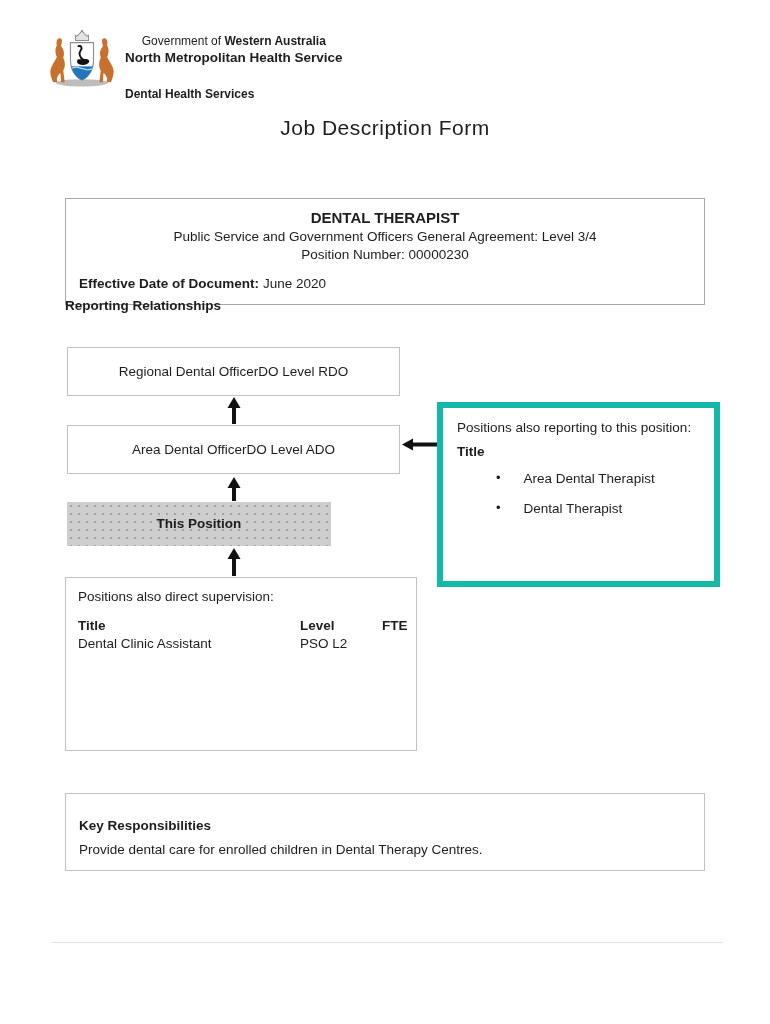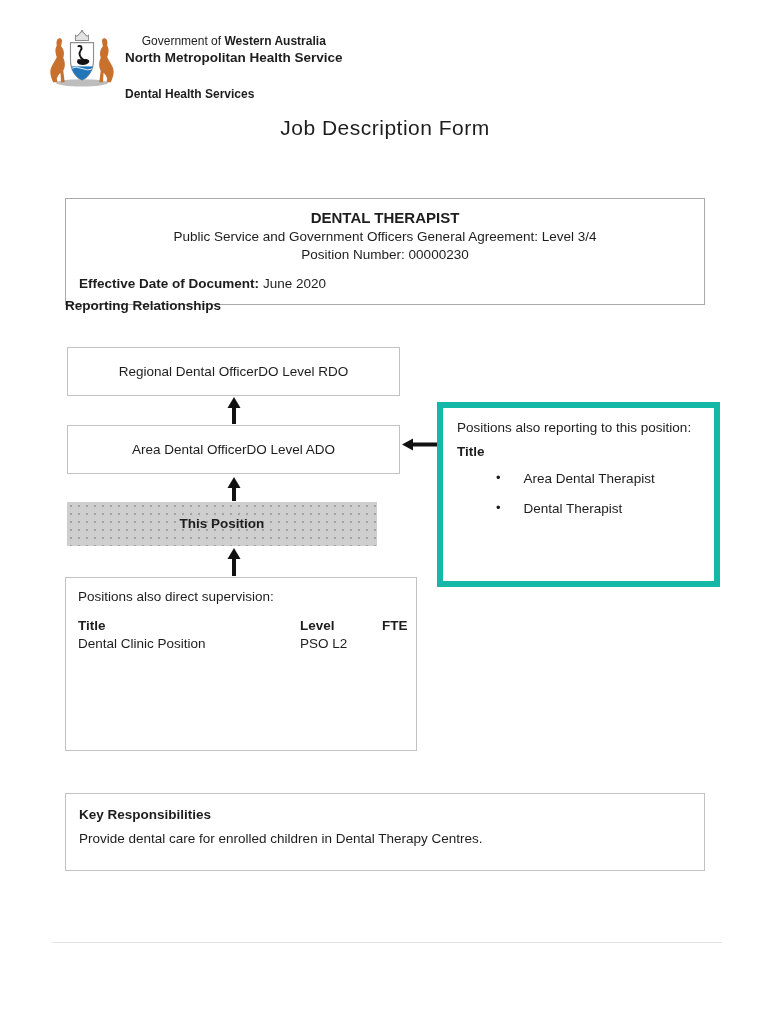--- a/index.html
+++ b/index.html
@@ -25,21 +25,21 @@
   .effective { position:absolute; left:13px; bottom:13px; text-align:left; }
   .effective .lbl { font-weight:bold; }
   .effective .val { margin-left:4px; }
   
   .section-heading { position:absolute; left:65px; top:298px; font-size:13.5px; font-weight:bold; }
   .chart-box { position:absolute; border:1px solid #c2c2c2; display:flex; flex-direction:row;
                align-items:center; justify-content:center; text-align:center;
                font-size:13.5px; line-height:1.45; background:#ffffff; }
   .box-rdo  { left:67px; top:347px; width:331px; height:47px; }
   .box-ado  { left:67px; top:425px; width:331px; height:47px; }
-  .box-this { left:67px; top:502px; width:310px; height:44px; border:none;
+  .box-this { left:67px; top:502px; width:264px; height:44px; border:none;
               font-weight:bold; background-color:#cecece;
               background-image:radial-gradient(#a2a2a2 0.8px, transparent 0.9px);
               background-size:8px 8px; }
   .arrow-up { position:absolute; left:227px; }
   .a1 { top:397px; } .a2 { top:477px; } .a3 { top:548px; }
   .arrow-left { position:absolute; left:402px; top:438px; }
   
   .supervision-box { position:absolute; left:65px; top:577px; width:350px; height:172px;
                      border:1px solid #c2c2c2; font-size:13.5px; }
   .sup-intro { margin:11px 0 0 12px; }
@@ -51,21 +51,21 @@
   .also-box { position:absolute; left:437px; top:402px; width:271px; height:173px;
               border:6px solid #14b8a6; font-size:13.5px; }
   .also-intro { margin:12px 0 0 14px; }
   .also-title { margin:9px 0 0 14px; font-weight:bold; }
   .bullet-row { display:flex; margin-top:10px; line-height:1.45; }
   .bullet-glyph { margin-left:53px; font-size:13px; }
   .bullet-text { margin-left:23px; }
   
   .key-box { position:absolute; left:65px; top:793px; width:638px; height:76px;
              border:1px solid #c2c2c2; font-size:13.5px; }
-  .key-heading { font-weight:bold; margin:13px 0 0 13px; }
+  .key-heading { font-weight:bold; margin:24px 0 0 13px; }
   .key-text { margin:9px 0 0 13px; }
   
   .footer-rule { position:absolute; left:52px; top:942px; width:670px; height:0;
                  border-top:1px solid #e3e3e3; }
 </style>
 </head>
 <body>
 
 <div class="page">
 
@@ -166,21 +166,21 @@
   </div>
 
   <div class="supervision-box">
     <div class="sup-intro">Positions also direct supervision:</div>
     <div class="sup-row sup-head">
       <span class="c1">Title</span>
       <span class="c2">Level</span>
       <span class="c3">FTE</span>
     </div>
     <div class="sup-row sup-data">
-      <span class="c1">Dental Clinic Position</span>
+      <span class="c1">Dental Clinic Assistant</span>
       <span class="c2">PSO L2</span>
       <span class="c3"></span>
     </div>
   </div>
 
   <div class="key-box">
     <div class="key-heading">Key Responsibilities</div>
     <div class="key-text">Provide dental care for enrolled children in Dental Therapy Centres.</div>
   </div>
 

